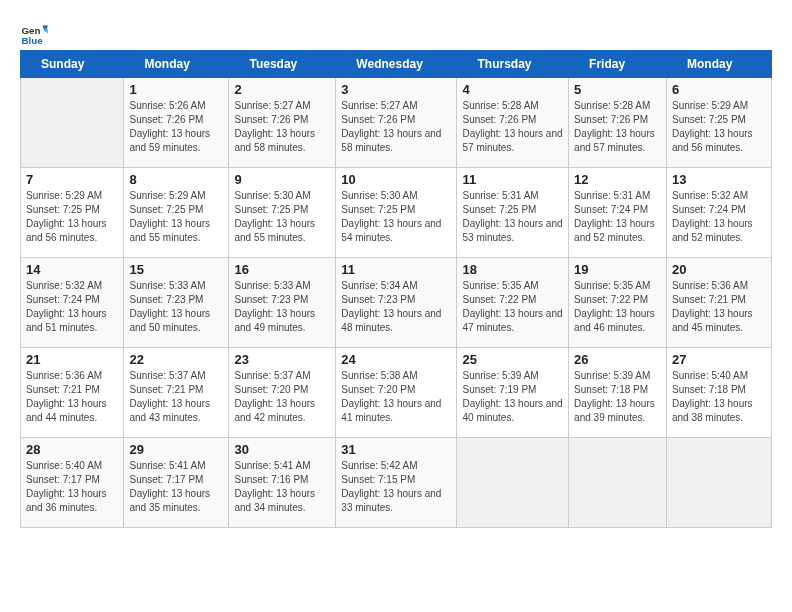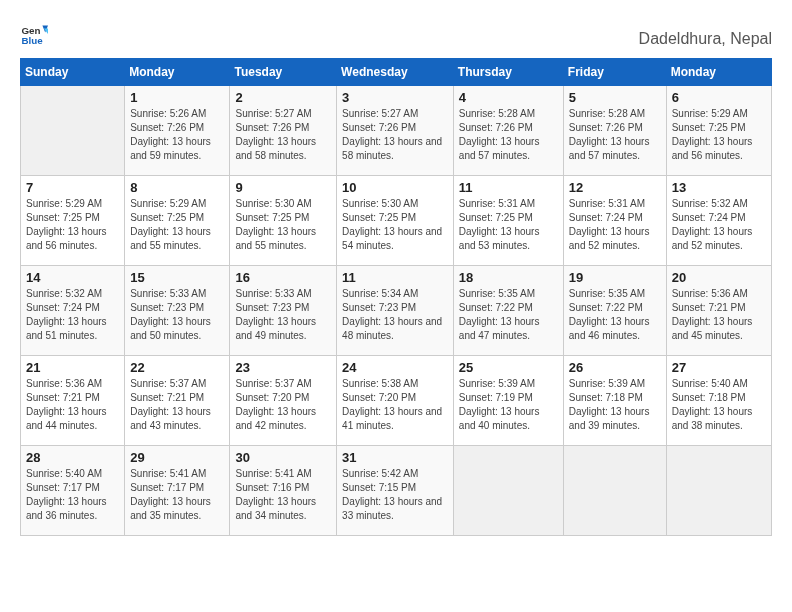--- a/index.html
+++ b/index.html
@@ -6,22 +6,22 @@
     body {
       font-family: Arial, sans-serif;
       background: #fff;
       width: 792px;
       min-height: 612px;
       padding: 20px;
     }
     .header {
       display: flex;
       justify-content: space-between;
-      align-items: flex-end;
-      margin-bottom: 10px;
+      align-items: center;
+      margin-bottom: 2px;
       gap: 40px;
     }
     .logo {
       display: flex;
       align-items: center;
       gap: 4px;
     }
     .logo-icon {
       width: 28px;
       height: 28px;
@@ -41,21 +41,21 @@
     table {
       width: 100%;
       border-collapse: collapse;
       font-size: 11px;
     }
     thead tr {
       background: #1565c0;
       color: #fff;
     }
     thead th {
-      padding: 6px 4px;
+      padding: 6px 20px;
       text-align: left;
       font-size: 12px;
       font-weight: bold;
       border: 1px solid #1565c0;
     }
     tbody tr {
       vertical-align: top;
     }
     tbody td {
       border: 1px solid #ccc;
@@ -92,21 +92,20 @@
 <div class="header">
   <div class="logo">
     <svg class="logo-icon" viewBox="0 0 40 40" xmlns="http://www.w3.org/2000/svg">
       <text x="2" y="20" font-size="14" font-weight="bold" fill="#333" font-family="Arial">Gen</text>
       <text x="2" y="34" font-size="14" font-weight="bold" fill="#1565c0" font-family="Arial">Blue</text>
       <polygon points="32,8 40,8 36,18" fill="#1565c0"></polygon>
       <polygon points="34,12 40,12 40,20" fill="#4fc3f7"></polygon>
     </svg>
   </div>
   <div class="title-block">
-    <div class="location">Dadeldhura, Nepal</div>
   </div>
 </div>
 
 <table>
   <thead>
     <tr>
     <th>Sunday</th>
         <th>Monday</th>
         <th>Tuesday</th>
         <th>Wednesday</th>

